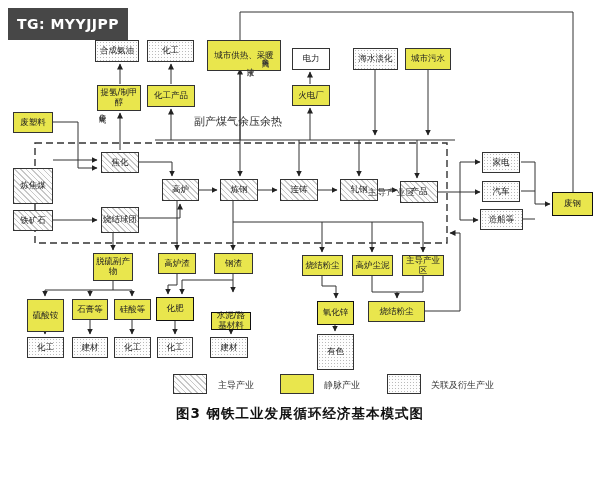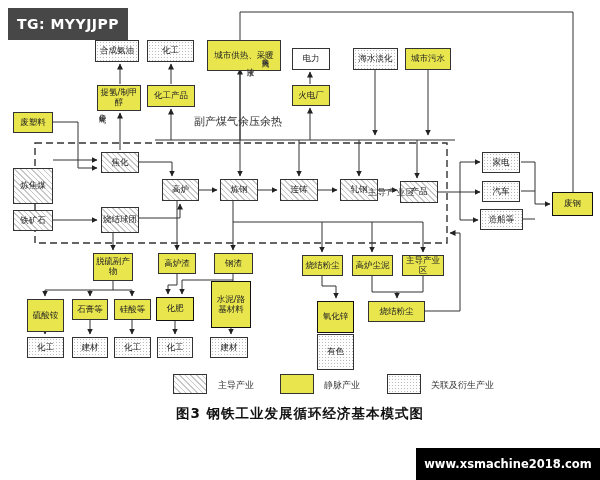--- a/index.html
+++ b/index.html
@@ -119,21 +119,20 @@
       <polyline points="175,321 175,334" marker-end="url(#ah)"></polyline>
       <polyline points="231,324 231,334" marker-end="url(#ah)"></polyline>
 
       <polyline points="425,311 460,311 460,233 450,233" marker-end="url(#ah)"></polyline>
 
       <rect x="35" y="143" width="412" height="100" stroke-dasharray="7 4" stroke-width="1.4"></rect>
     </g>
   </svg>
 
   <div class="watermark">TG: MYYJJPP</div>
-  <div class="footer-bar">www.xsmachine2018.com</div>
 
   <div class="box dots" style="left:95px;top:40px;width:44px;height:22px">合成氨油</div>
   <div class="box dots" style="left:147px;top:40px;width:47px;height:22px">化工</div>
   <div class="box yellow" style="left:207px;top:40px;width:74px;height:31px">城市供热、采暖</div>
   <div class="box plain" style="left:292px;top:48px;width:38px;height:22px">电力</div>
   <div class="box dots" style="left:353px;top:48px;width:45px;height:22px">海水淡化</div>
   <div class="box yellow" style="left:405px;top:48px;width:46px;height:22px">城市污水</div>
 
   <div class="box yellow" style="left:97px;top:85px;width:44px;height:26px">提氢/制甲醇</div>
   <div class="box yellow" style="left:147px;top:85px;width:48px;height:22px">化工产品</div>
@@ -165,22 +164,22 @@
   <div class="box yellow" style="left:158px;top:253px;width:38px;height:21px">高炉渣</div>
   <div class="box yellow" style="left:214px;top:253px;width:39px;height:21px">钢渣</div>
   <div class="box yellow" style="left:302px;top:255px;width:41px;height:21px">烧结粉尘</div>
   <div class="box yellow" style="left:352px;top:255px;width:41px;height:21px">高炉尘泥</div>
   <div class="box yellow" style="left:402px;top:255px;width:42px;height:21px">主导产业区</div>
 
   <div class="box yellow" style="left:27px;top:299px;width:37px;height:33px">硫酸铵</div>
   <div class="box yellow" style="left:72px;top:299px;width:36px;height:21px">石膏等</div>
   <div class="box yellow" style="left:114px;top:299px;width:37px;height:21px">硅酸等</div>
   <div class="box yellow bold-border" style="left:156px;top:297px;width:38px;height:24px">化肥</div>
-  <div class="box yellow bold-border" style="left:211px;top:281px;width:40px;height:47px">水泥/路基材料</div>
-  <div class="box yellow bold-border" style="left:317px;top:301px;width:37px;height:32px">氧化锌</div>
+  <div class="box yellow bold-border" style="left:211px;top:312px;width:40px;height:18px">水泥/路基材料</div>
+  <div class="box yellow bold-border" style="left:317px;top:301px;width:37px;height:24px">氧化锌</div>
   <div class="box yellow" style="left:368px;top:301px;width:57px;height:21px">烧结粉尘</div>
 
   <div class="box dots" style="left:27px;top:337px;width:37px;height:21px">化工</div>
   <div class="box dots" style="left:72px;top:337px;width:36px;height:21px">建材</div>
   <div class="box dots" style="left:114px;top:337px;width:37px;height:21px">化工</div>
   <div class="box dots" style="left:157px;top:337px;width:36px;height:21px">化工</div>
   <div class="box dots" style="left:210px;top:337px;width:38px;height:21px">建材</div>
   <div class="box dots" style="left:317px;top:334px;width:37px;height:36px">有色</div>
 
   <div class="legend">

